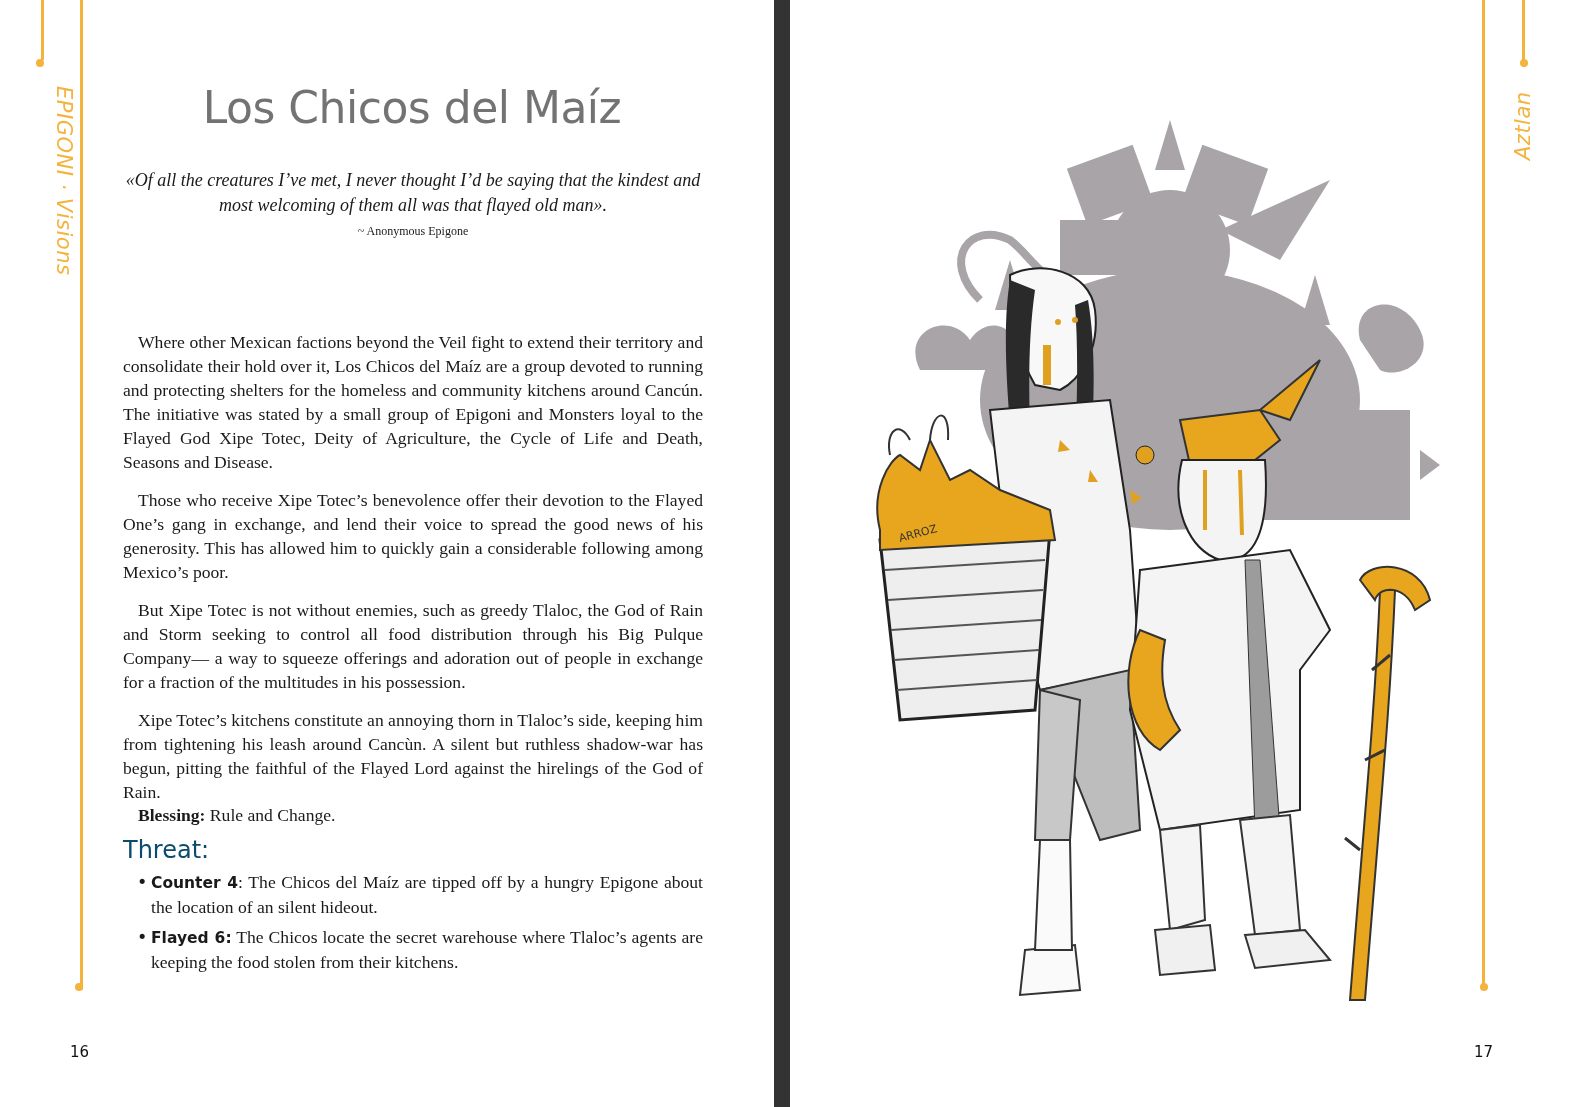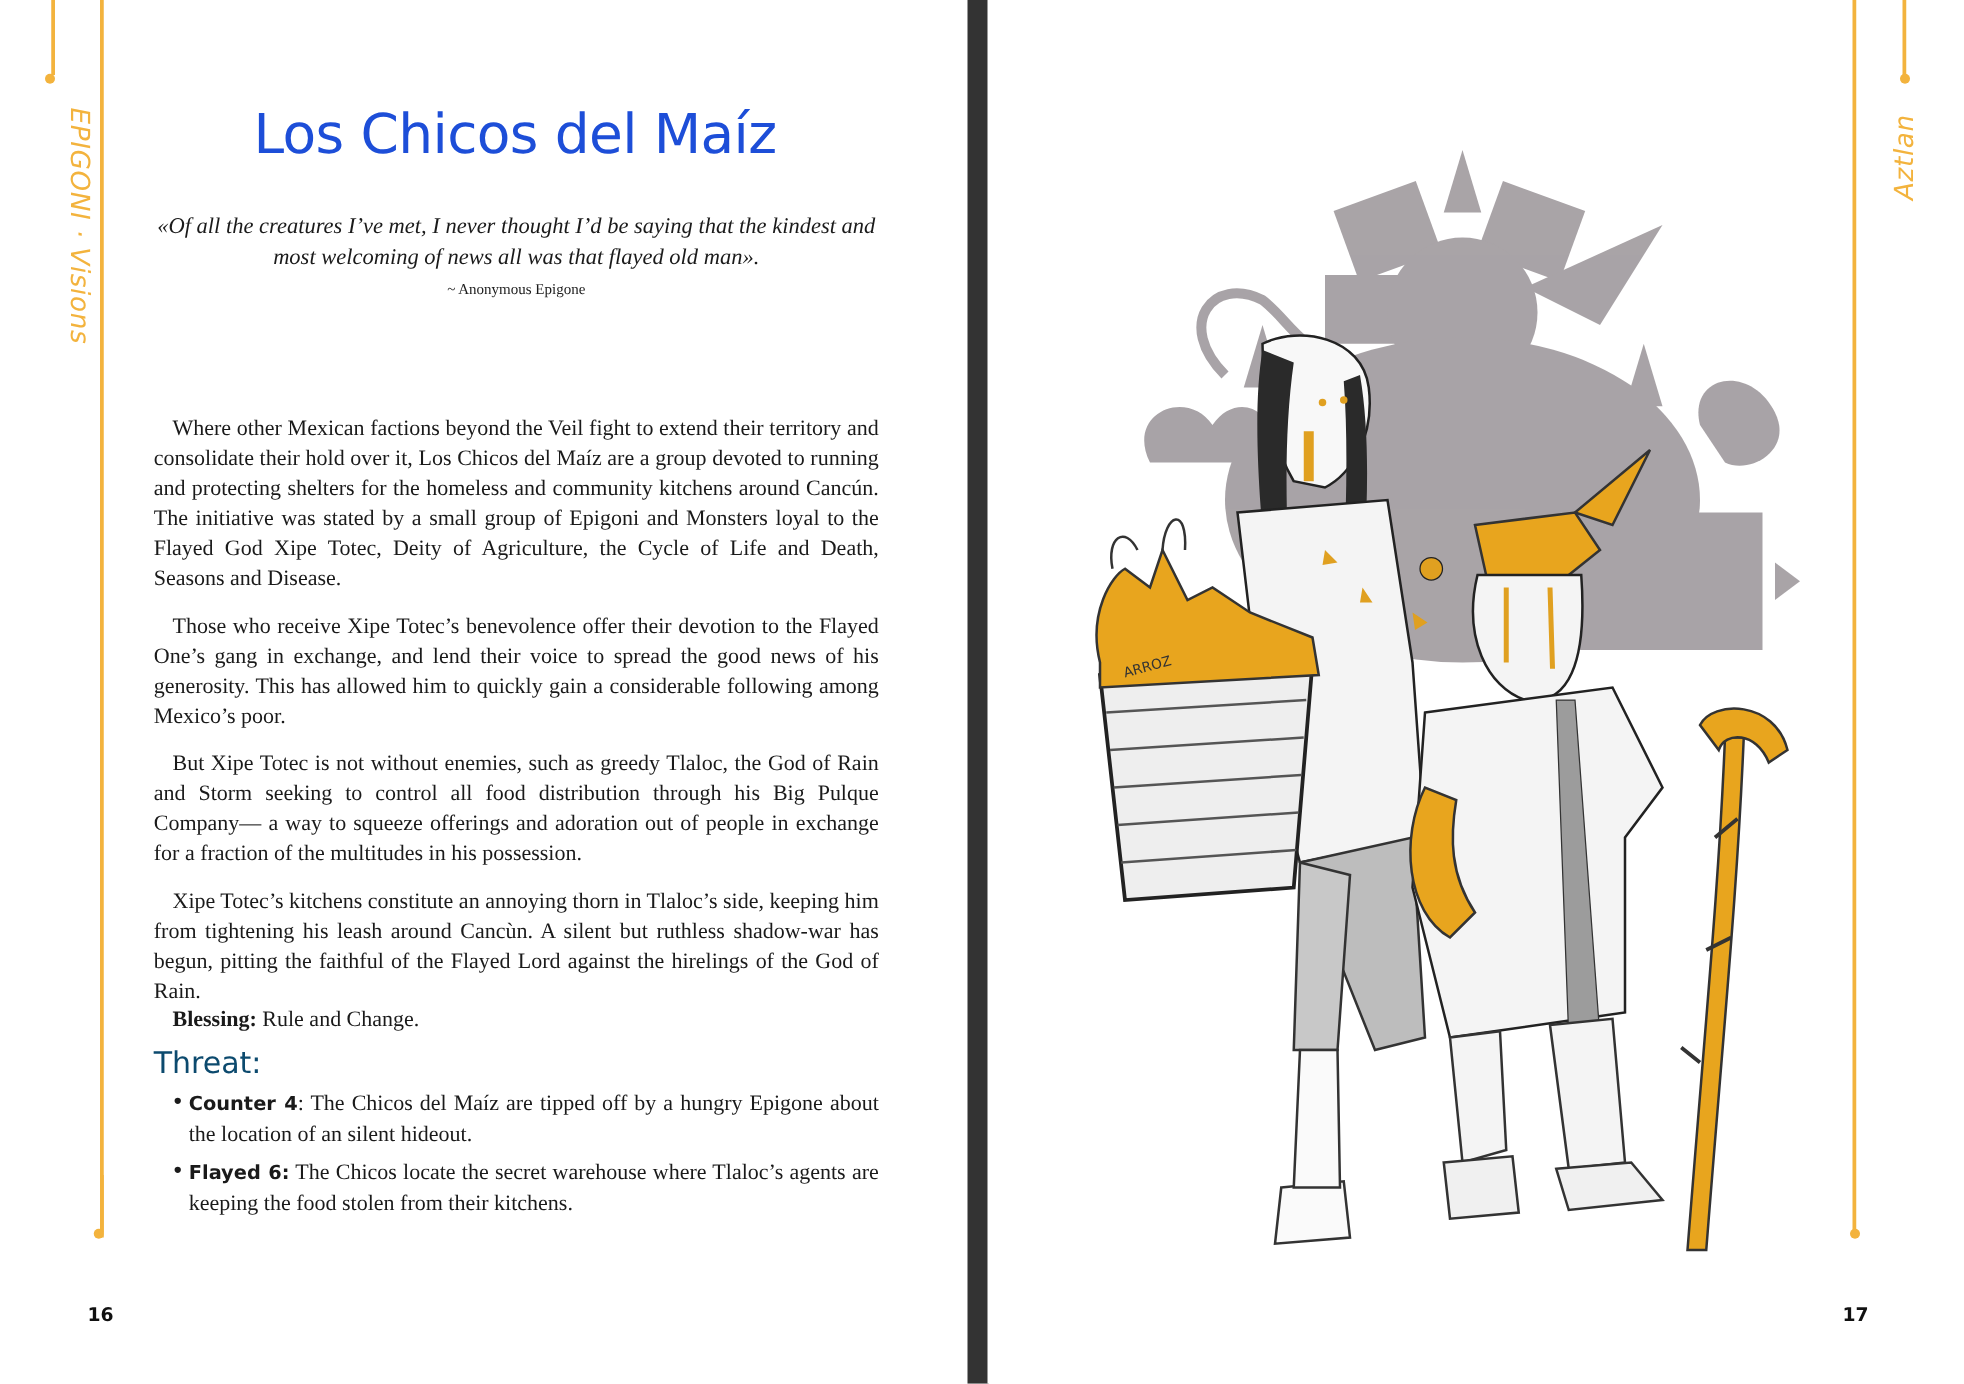--- a/index.html
+++ b/index.html
@@ -9,23 +9,23 @@
   .page-right { left:790px; width:781px; }
   .gutter { position:absolute; left:774px; top:0; width:17px; height:1107px; background:#333333; }
 
   .accent-line { position:absolute; background:#f3b33d; }
   .hook { position:absolute; width:8px; height:8px; border-radius:50%; background:#f3b33d; }
 
   .side-title { position:absolute; color:#f3b33d; font-family:"DejaVu Sans", sans-serif; font-style:italic; font-size:21px; letter-spacing:0.5px; white-space:nowrap; }
   .side-left { left:25px; top:88px; transform-origin:left top; transform:rotate(90deg) translateY(-100%); left:52px; }
   .side-right { transform-origin:left top; transform:rotate(-90deg); }
 
-  .page-num { position:absolute; font-family:"DejaVu Sans", sans-serif; font-weight:bold; font-size:15px; color:#111;text-align:center; }
+  .page-num { position:absolute; font-family:"DejaVu Sans", sans-serif; font-weight:normal; font-size:15px; color:#111;text-align:center; }
 
-  .title { position:absolute; left:120px; width:584px; top:82px; text-align:center; color:#1d4ed8; font-family:"DejaVu Sans", sans-serif; font-size:44px; font-weight:normal; letter-spacing:-0.5px; margin:0; }
+  .title { position:absolute; left:120px; width:584px; top:82px; text-align:center; color:#737373; font-family:"DejaVu Sans", sans-serif; font-size:44px; font-weight:normal; letter-spacing:-0.5px; margin:0; }
   .quote { position:absolute; left:120px; width:586px; top:168px; text-align:center; font-style:italic; font-size:18px; line-height:25px; margin:0; }
   .attrib { position:absolute; left:120px; width:586px; top:224px; text-align:center; font-size:12px; }
 
   .body { position:absolute; left:123px; width:580px; top:316px; font-size:17.6px; line-height:24px; text-align:justify; }
   .body p { margin:14px 0 4px 0; text-indent:15px; hyphens:manual; }
   .blessing { position:absolute; left:138px; top:785px; font-size:17.6px;margin-top:20px; }
   .blessing b { font-weight:bold; }
 
   .threat-h { position:absolute; left:123px; top:836px; font-family:"DejaVu Sans", sans-serif; font-size:24px; margin:0; font-weight:normal; color:#0c4a6e; }
   .threat-list { position:absolute; left:137px; top:870px; width:566px; margin:0; padding:0; list-style:none; font-size:17.6px; line-height:24px; text-align:justify; }
@@ -42,21 +42,21 @@
   <div class="accent-line" style="left:80px; top:0; width:3px; height:990px;"></div>
   <div class="accent-line" style="left:41px; top:0; width:3px; height:60px;"></div>
   <div class="hook" style="left:36px; top:59px;"></div>
   <div class="accent-line" style="left:80px; top:940px; width:3px; height:46px;"></div>
   <div class="hook" style="left:75px; top:983px;"></div>
 
   <div class="side-title side-left" style="top:86px;">EPIGONI · Visions</div>
 
   <h1 class="title">Los Chicos del Maíz</h1>
 
-  <p class="quote">«Of all the creatures I’ve met, I never thought I’d be saying that the kindest and most welcoming of news all was that flayed old man».</p>
+  <p class="quote">«Of all the creatures I’ve met, I never thought I’d be saying that the kindest and most welcoming of them all was that flayed old man».</p>
   <div class="attrib">~  Anonymous Epigone</div>
 
   <div class="body">
     <p>Where other Mexican factions beyond the Veil fight to extend their ter­ritory and consolidate their hold over it, Los Chicos del Maíz are a group devoted to running and protecting shelters for the homeless and community kitchens around Cancún. The initiative was stated by a small group of Epi­goni and Monsters loyal to the Flayed God Xipe Totec, Deity of Agriculture, the Cycle of Life and Death, Seasons and Disease.</p>
     <p>Those who receive Xipe Totec’s benevolence offer their devotion to the Flayed One’s gang in exchange, and lend their voice to spread the good news of his generosity. This has allowed him to quickly gain a considerable follow­ing among Mexico’s poor.</p>
     <p>But Xipe Totec is not without enemies, such as greedy Tlaloc, the God of Rain and Storm seeking to control all food distribution through his Big Pulque Company— a way to squeeze offerings and adoration out of people in exchange for a fraction of the multitudes in his possession.</p>
     <p>Xipe Totec’s kitchens constitute an annoying thorn in Tlaloc’s side, keep­ing him from tightening his leash around Cancùn. A silent but ruthless shadow-war has begun, pitting the faithful of the Flayed Lord against the hirelings of the God of Rain.</p>
   </div>
 
   <div class="blessing">

